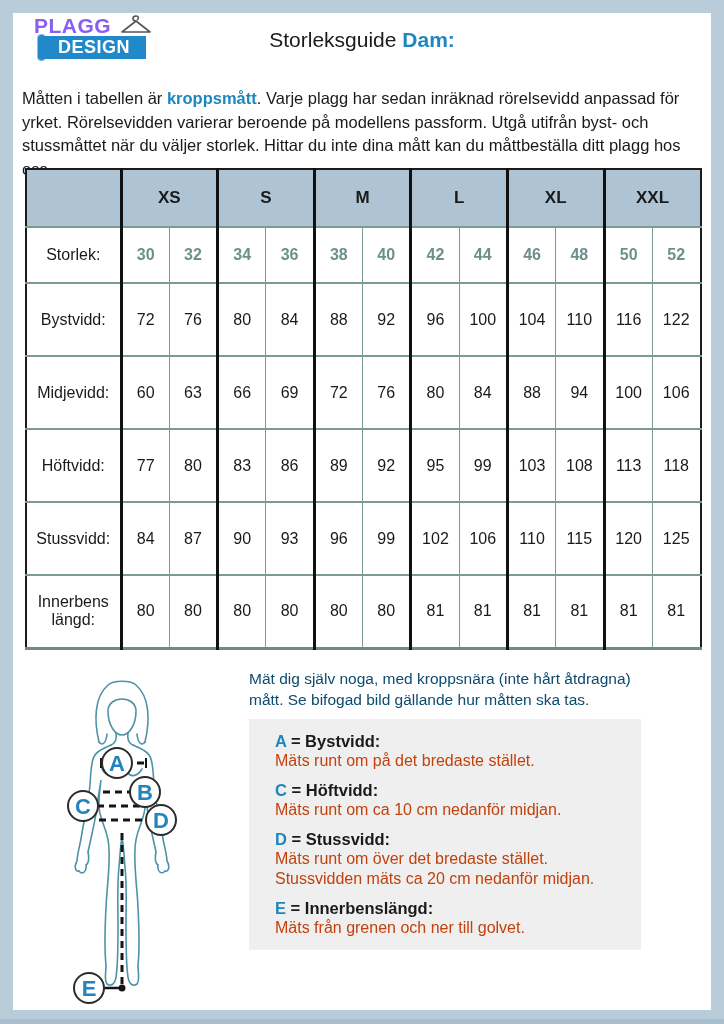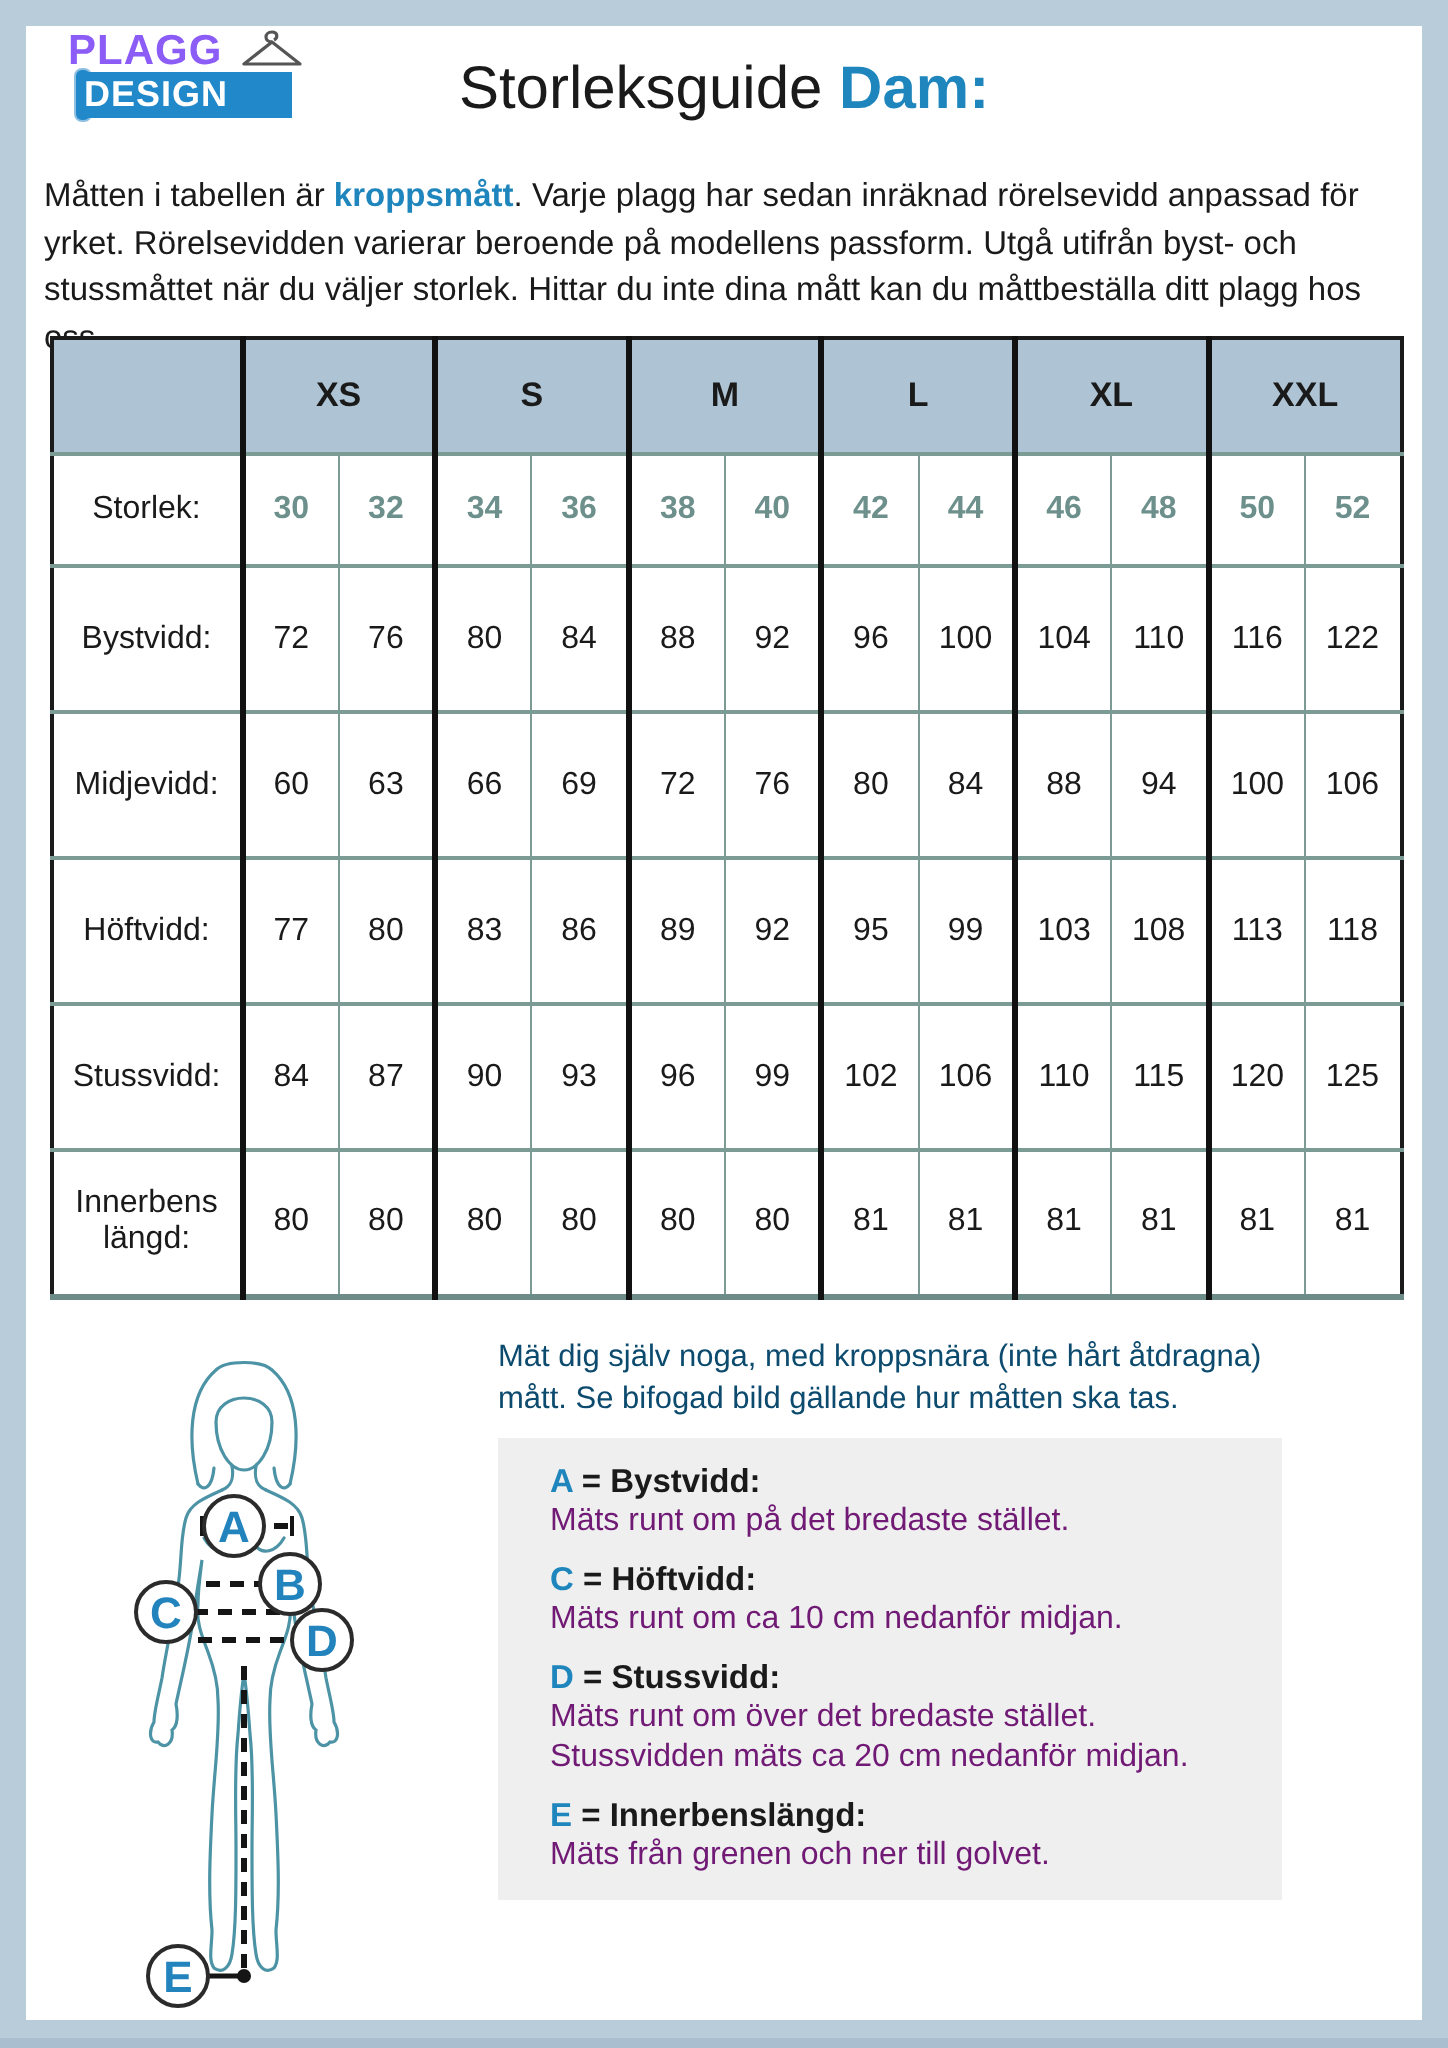--- a/index.html
+++ b/index.html
@@ -19,30 +19,30 @@
   
   .logo { position:absolute; left:18px; top:0; width:125px; height:52px; }
   .logo-plagg{
     position:absolute; left:3px; top:1px;
     color:#8b5cf6; font-size:21px; font-weight:700; letter-spacing:0.5px;
   }
   .hanger { position:absolute; left:88px; top:0; }
   .logo-design{
     position:absolute; left:11px; top:23px; width:104px; height:23px;
     background:#2189ca; color:#ffffff; font-weight:700; font-size:18px;
-    line-height:23px; letter-spacing:0.5px;
+    text-align:center; line-height:23px; letter-spacing:0.5px;
   }
   .logo-roll{
     position:absolute; left:6px; top:21px; width:9px; height:27px;
     background:#2189ca; border-radius:4px; border:1px solid #8fc0e2;
   }
   
   .page-title{
     position:absolute; left:0; top:15px; width:100%;
-    text-align:center; font-size:30px; color:#1a1a1a; font-weight:400;
+    text-align:center; font-size:21px; color:#1a1a1a; font-weight:400;
   }
   .page-title .accent{ color:#1f86bd; font-weight:700; }
   
   .intro{
     position:absolute; left:9px; top:74px; width:682px;
     font-size:16.5px; line-height:23.5px; color:#1a1a1a;
   }
   .intro .hl{ color:#1f86bd; font-weight:700; }
   
   table.size-table{
@@ -79,21 +79,21 @@
     font-size:15.5px; line-height:21px; color:#0c4a6e;
   }
   .definitions-box{
     position:absolute; left:236px; top:706px; width:392px;
     background:#efefef; padding:12px 16px 12px 26px;
   }
   .def-entry{ margin-bottom:9px; }
   .def-entry:last-child{ margin-bottom:0; }
   .def-term{ font-size:16.5px; font-weight:700; color:#1a1a1a; line-height:20px; }
   .def-term .def-letter{ color:#1f86bd; }
-  .def-desc{ font-size:16px; color:#701a75; line-height:20px; }
+  .def-desc{ font-size:16px; color:#c2410c; line-height:20px; }
 </style>
 </head>
 <body>
 
 <div class="page">
   <div class="sheet">
 
     <div class="logo">
       <div class="logo-plagg">PLAGG</div>
       <svg class="hanger" width="34" height="24" viewBox="0 0 34 24">

